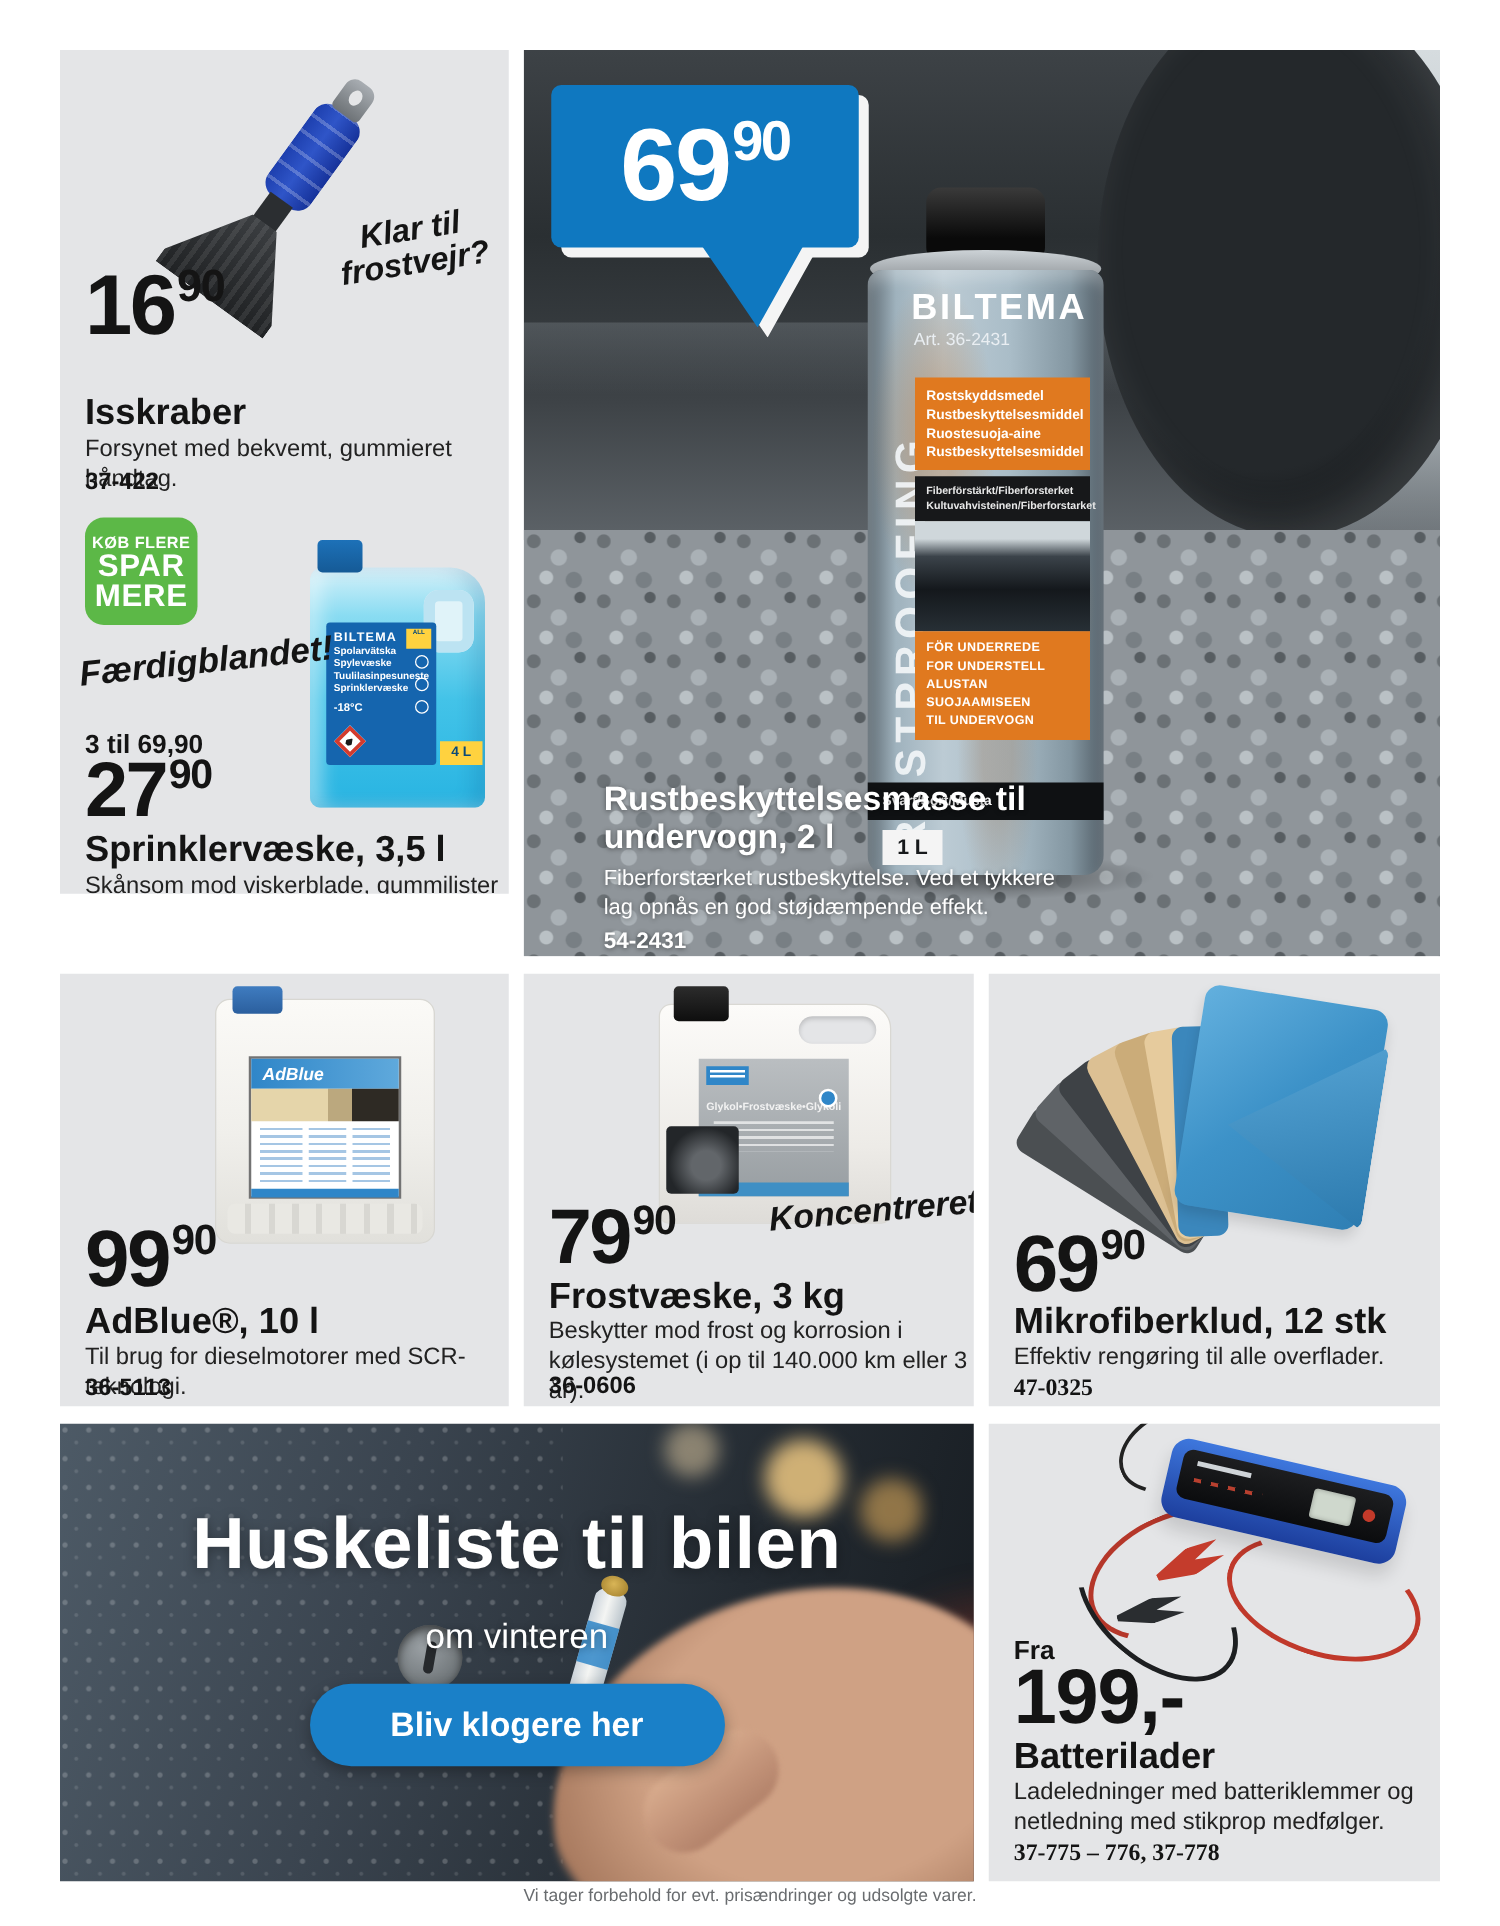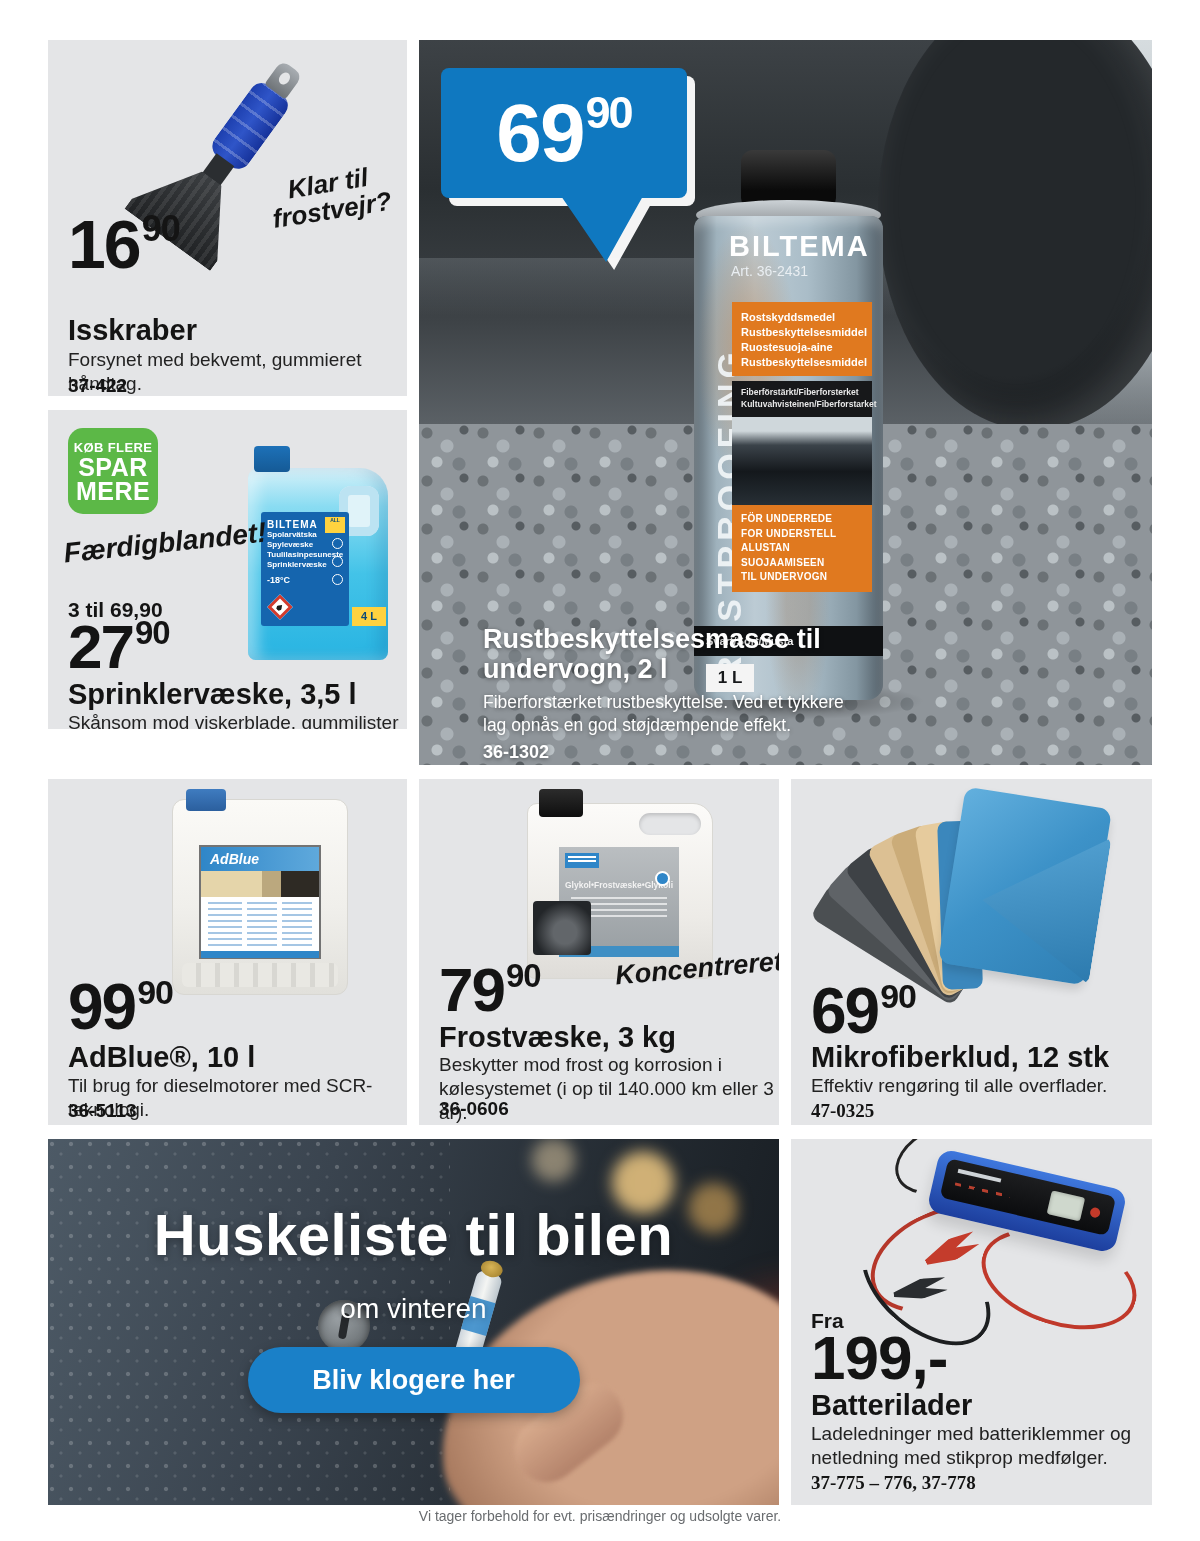--- a/index.html
+++ b/index.html
@@ -17,21 +17,21 @@
   .price sup { font-size:0.53em; vertical-align:top; position:relative; top:1px;
                letter-spacing:-1px; margin-left:2px; }
   .ptitle { position:absolute; left:20px; font-weight:bold; color:#141414; font-size:29px; }
   .pdesc  { position:absolute; left:20px; color:#222; font-size:19px; line-height:1.27; }
   .psku   { position:absolute; left:20px; color:#141414; font-size:19px; font-weight:bold; }
   .note   { position:absolute; font-style:italic; font-weight:bold; color:#141414;
             font-size:26px; line-height:1.05; text-align:center; }
 
   
   #tile-isskraber  { left:48px;  top:40px;   width:359px; height:356px; }
-  #tile-sprinkler  { left:48px;  top:410px;  width:359px; height:319px; }
+  #tile-sprinkler  { left:48px;  top:396px;  width:359px; height:319px; }
   #tile-rust       { left:419px; top:40px;   width:733px; height:725px; }
   #tile-adblue     { left:48px;  top:779px;  width:359px; height:346px; }
   #tile-frost      { left:419px; top:779px;  width:360px; height:346px; }
   #tile-micro      { left:791px; top:779px;  width:361px; height:346px; }
   #tile-banner     { left:48px;  top:1139px; width:731px; height:366px; background:#2c343c; }
   #tile-charger    { left:791px; top:1139px; width:361px; height:366px; }
 
   .footer { position:absolute; left:0; right:0; top:1508px; text-align:center;
             font-size:14px; color:#696c6f; }
 
@@ -416,21 +416,21 @@
 
     <div class="rust-text">
       <div class="rust-title">
         <span style="display:block">Rustbeskyttelsesmasse til</span>
         <span style="display:block">undervogn, 2 l</span>
       </div>
       <div class="rust-desc">
         <span style="display:block">Fiberforstærket rustbeskyttelse. Ved et tykkere</span>
         <span style="display:block">lag opnås en god støjdæmpende effekt.</span>
       </div>
-      <div class="rust-sku">36-1302</div>
+      <div class="rust-sku">54-2431</div>
     </div>
   </div>
 
   <div class="tile" id="tile-adblue">
     <div class="jug4">
       <div class="jug4-body"></div>
       <div class="jug4-cap"></div>
       <div class="jug4-label">
         <div class="adb-head">AdBlue</div>
         <div class="adb-photo"></div>

